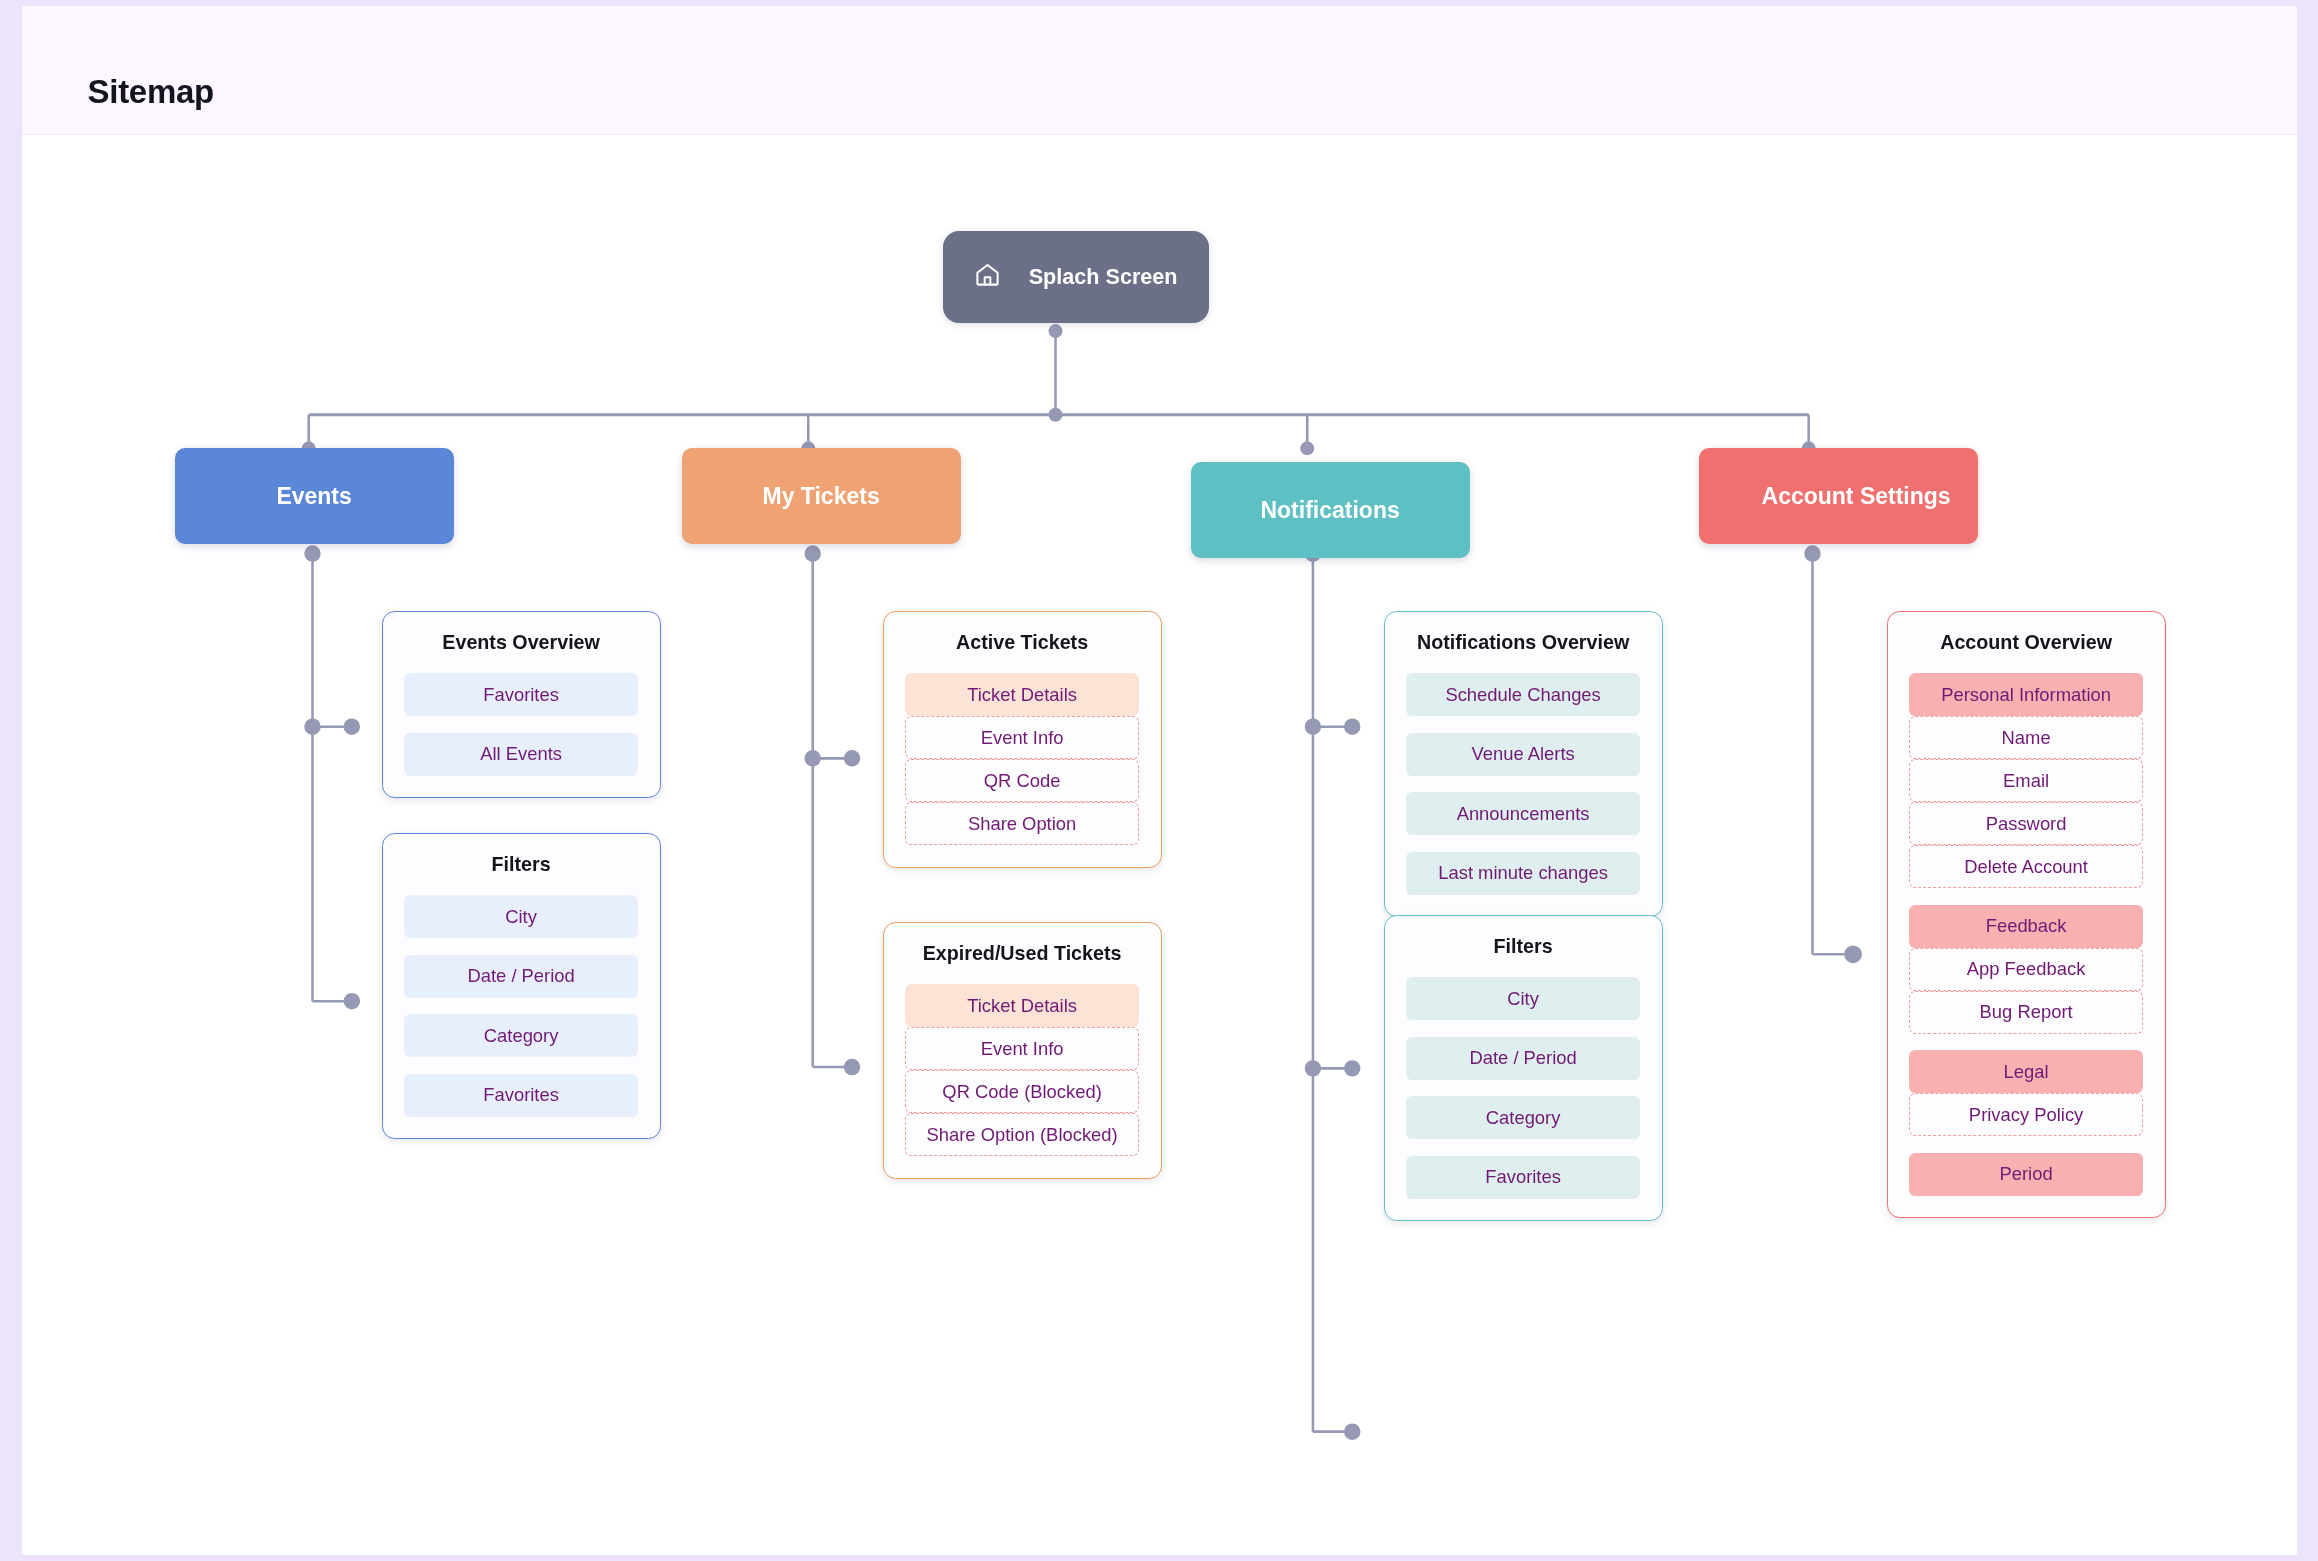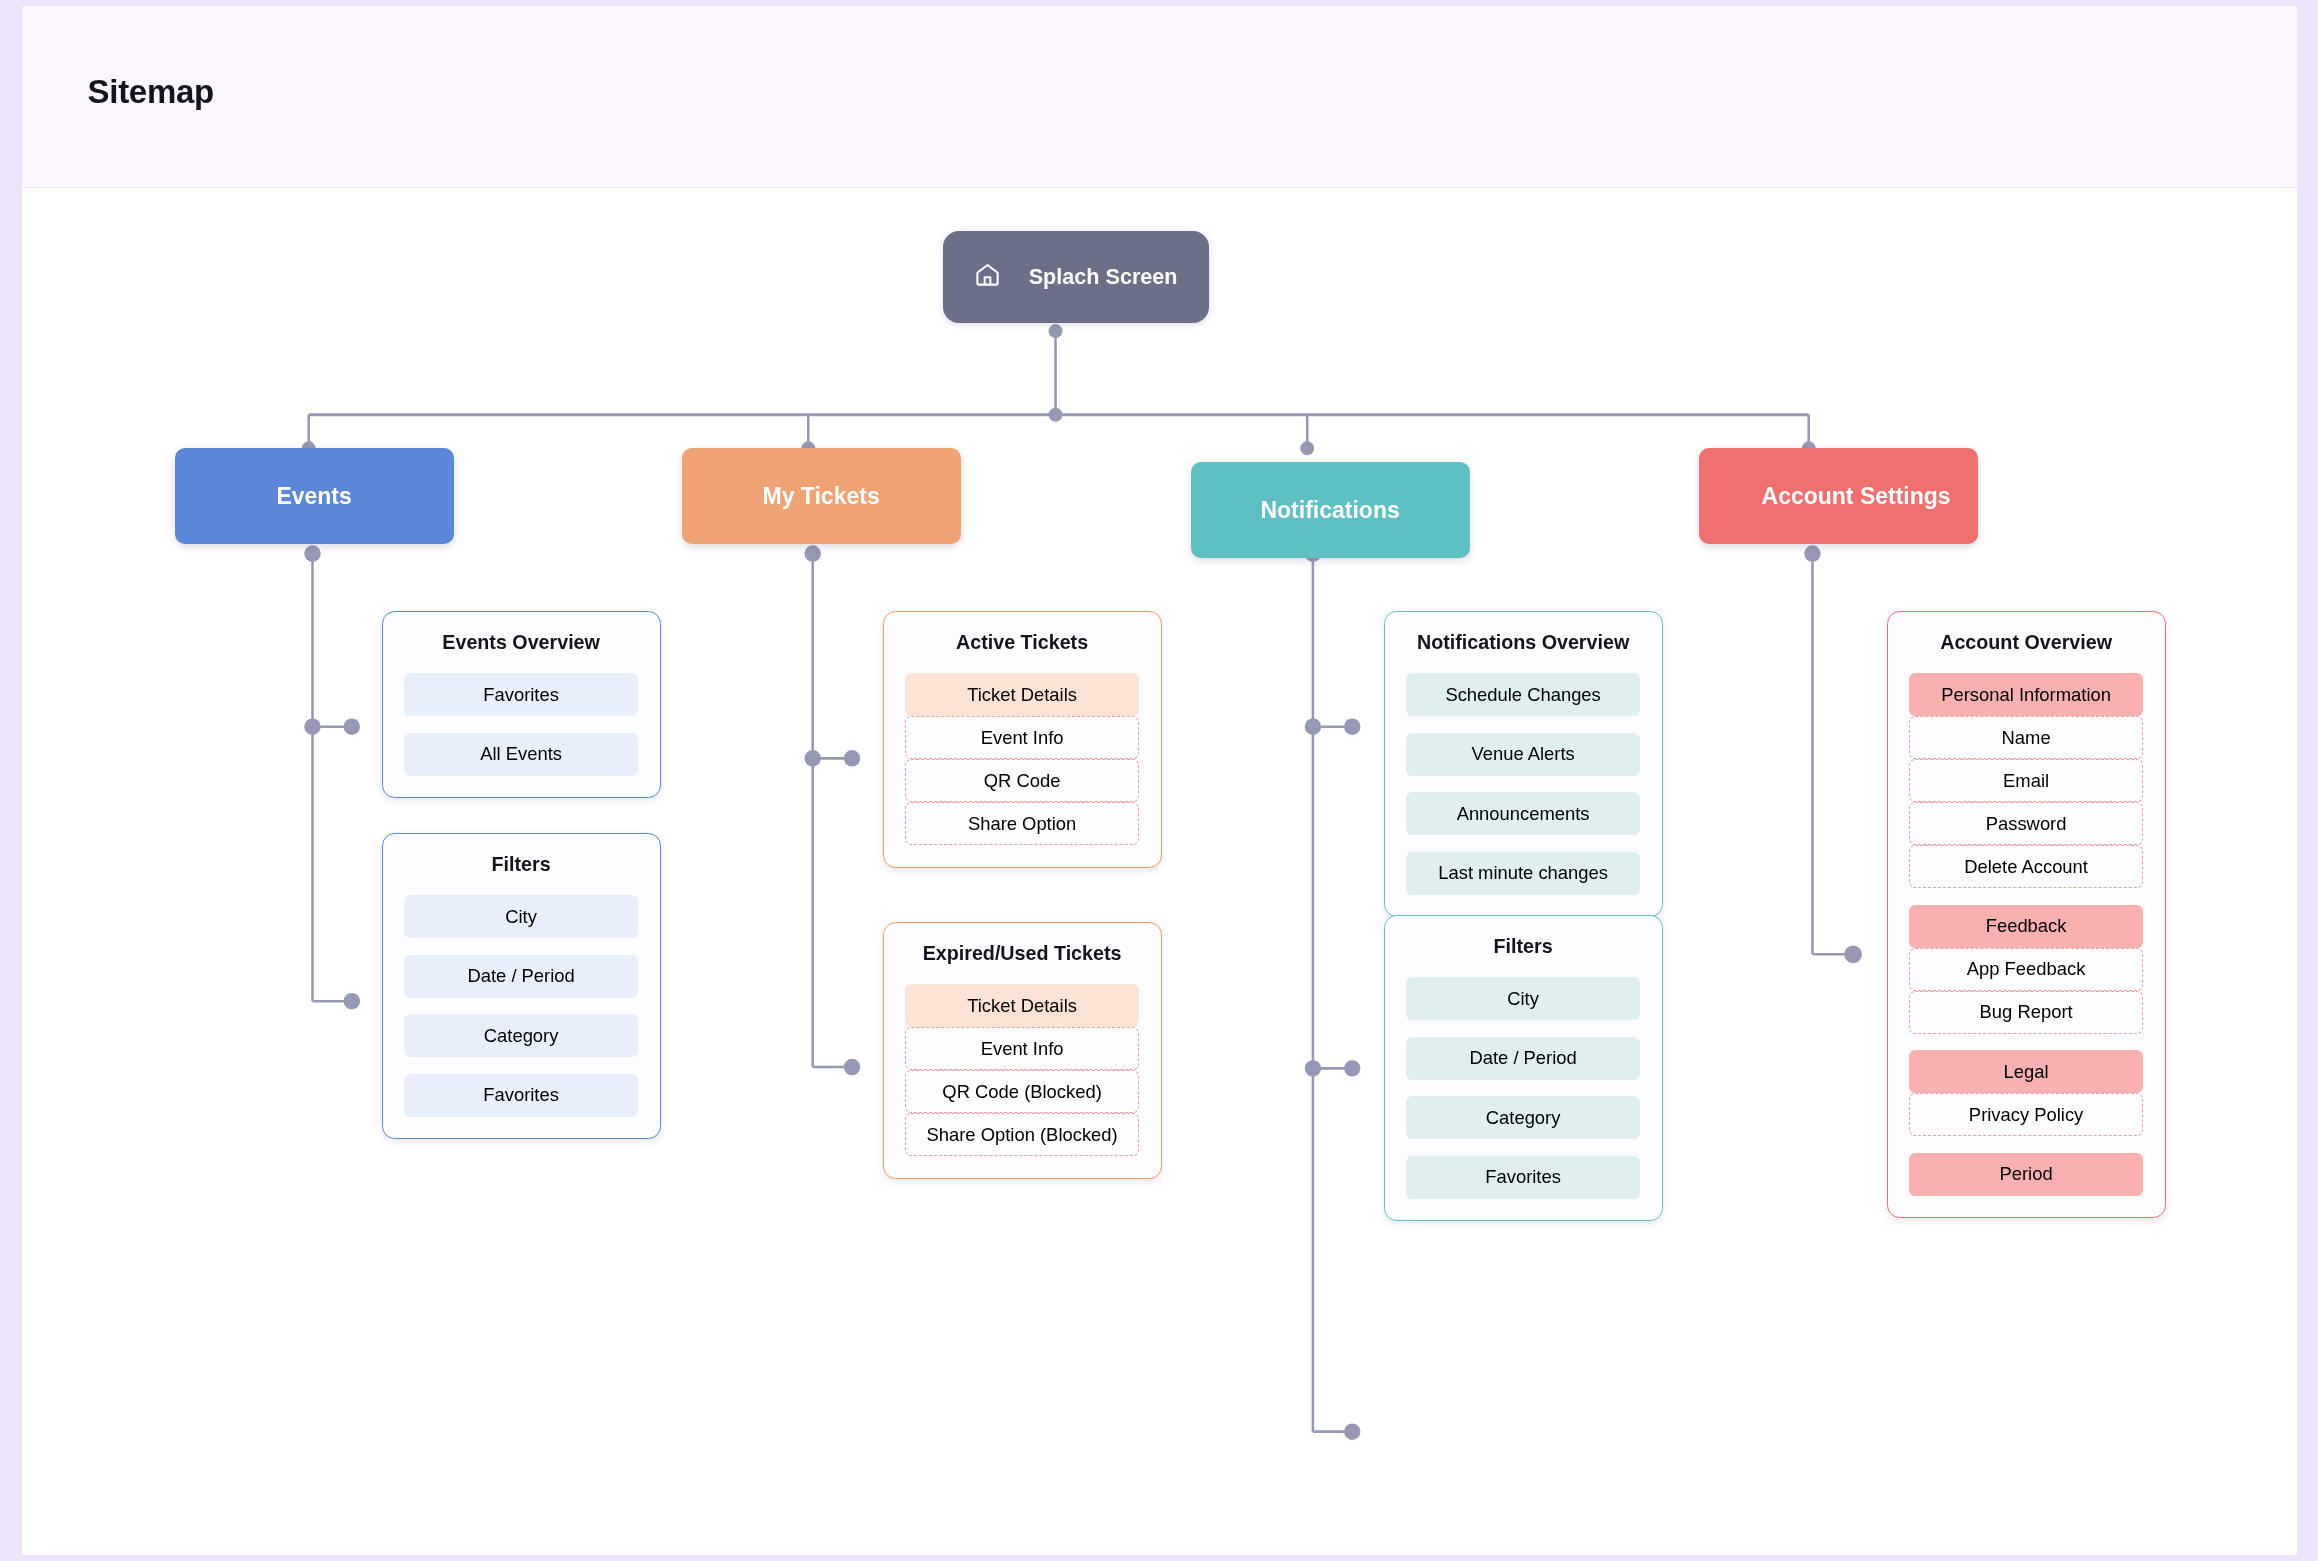--- a/index.html
+++ b/index.html
@@ -13,21 +13,21 @@
     position: absolute;
     left: 21.6px; top: 6.3px;
     width: 2275px; height: 1549px;
     background: #ffffff;
     border-radius: 2.5px;
     overflow: hidden;
   }
   
   .header {
     position: absolute; left: 0; top: 0;
-    width: 2275px; height: 182px;
+    width: 2275px; height: 129px;
     background: #fbf6ff;
     border-bottom: 0.6px solid #f2e9fb;
   }
   .header-title {
     position: absolute; left: 66px; top: 67px;
     font-size: 33px; font-weight: bold; color: #14141c;
     letter-spacing: -0.3px;
   }
   
   .canvas { position: absolute; left: 0; top: 171px; width: 2275px; height: 1377px; }
@@ -72,21 +72,21 @@
     font-size: 19.7px;
     font-weight: bold;
     color: #14141c;
     margin-bottom: 19px;
   }
   .pill {
     height: 43px;
     border-radius: 6.3px;
     display: flex; align-items: center; justify-content: center;
     font-size: 18.4px;
-    color: #000000;
+    color: #701a75;
     margin-bottom: 16.5px;
   }
   .pill:last-child { margin-bottom: 0; }
   .pill.sub {
     background: transparent;
     border: 1.9px dashed #ef9d9d;
     margin-bottom: 0;
     border-radius: 6.3px;
   }
   .pill.filled-head { margin-bottom: 0; }

